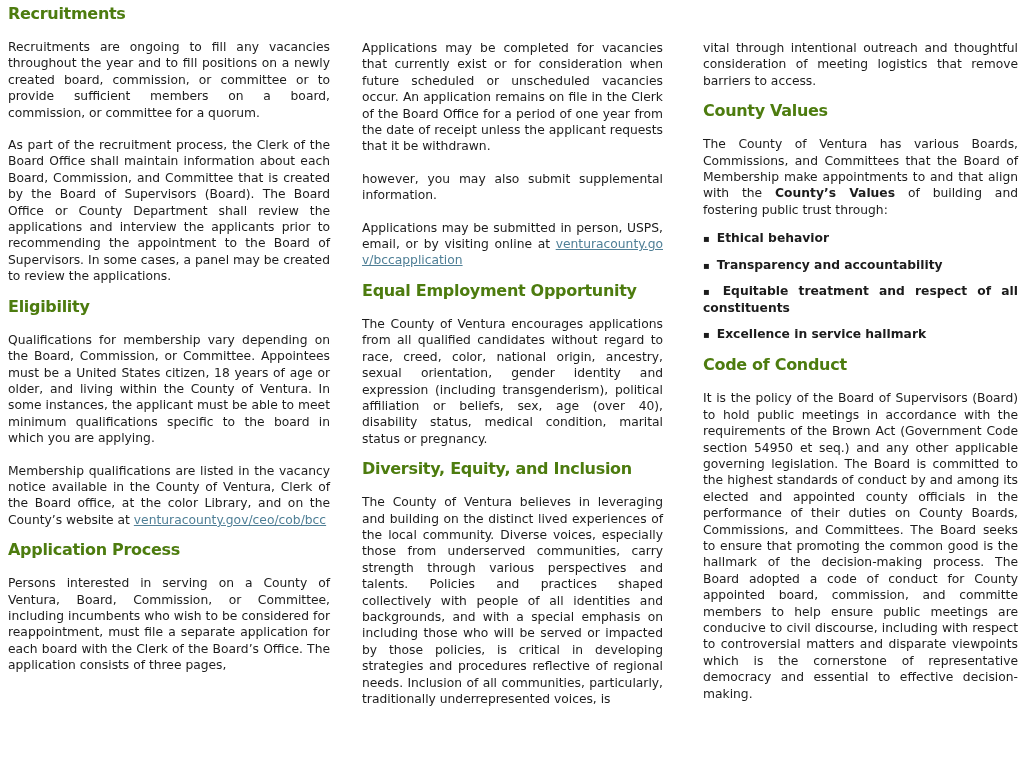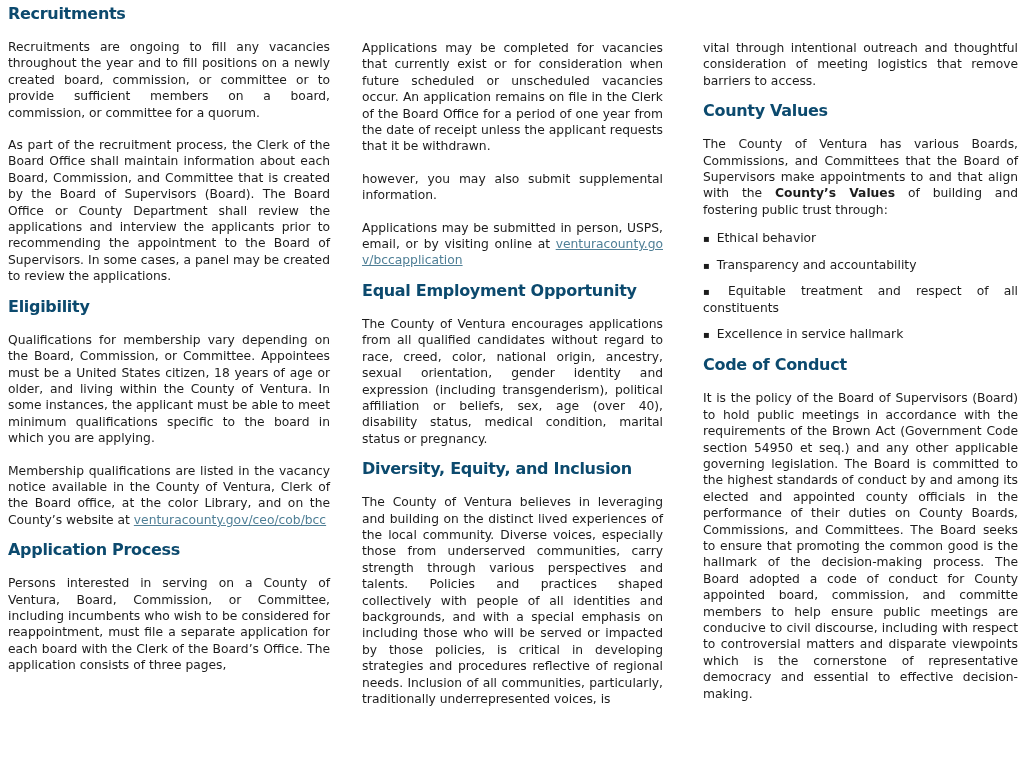--- a/index.html
+++ b/index.html
@@ -20,37 +20,37 @@
   .col1 { width: 322px; margin-right: 32px; }
   .col2 { width: 301px; margin-right: 40px; }
   .col3 { width: 315px; }
   
   .col2, .col3 { padding-top: 20px; }
   h2 {
     font-family: "DejaVu Sans", "Liberation Sans", sans-serif;
     font-size: 16px;
     line-height: 19px;
     font-weight: bold;
-    color: #0c4a6e;
+    color: #4d7c0f;
     letter-spacing: -0.3px;
     margin: 12px 0 3px 0;
     text-align: left;
     white-space: nowrap;
   }
   .col1 h2:first-child { margin-top: 0; }
   p { margin: 16px 0 12px 0; }
   p:last-child { margin-bottom: 0; }
   a.link {
     color: #4F7F96;
     text-decoration: underline;
     cursor: pointer;
     word-break: break-all;
   }
   b { font-weight: bold; }
-  .bullet-item { margin: 0 0 9px 0; text-align: justify; }
+  .bullet-item { margin: 0 0 9px 0; text-align: justify; font-weight: bold; }
   .bullet-list { margin-bottom: 3px; }
   .marker {
     font-size: 10px;
     margin-right: 7px;
     color: #1c1c1c;
   }
 </style>
 </head>
 <body>
 
@@ -78,21 +78,21 @@
     <p>The County of Ventura encourages applications from all qualified candidates without regard to race, creed, color, national origin, ancestry, sexual orientation, gender identity and expression (including transgenderism), political affiliation or beliefs, sex, age (over 40), disability status, medical condition, marital status or pregnancy.</p>
 
     <h2>Diversity, Equity, and Inclusion</h2>
     <p>The County of Ventura believes in leveraging and building on the distinct lived experiences of the local community. Diverse voices, especially those from underserved communities, carry strength through various perspectives and talents. Policies and practices shaped collectively with people of all identities and backgrounds, and with a special emphasis on including those who will be served or impacted by those policies, is critical in developing strategies and procedures reflective of regional needs. Inclusion of all communities, particularly, traditionally underrepresented voices, is</p>
   </div>
 
   <div class="col col3">
     <p>vital through intentional outreach and thoughtful consideration of meeting logistics that remove barriers to access.</p>
 
     <h2>County Values</h2>
-    <p><span>The County of Ventura has various Boards, Commissions, and Committees that the Board of Supervisors make appointments to and that align with the </span><b>County’s Values</b><span> of building and fostering public trust through:</span></p>
+    <p><span>The County of Ventura has various Boards, Commissions, and Committees that the Board of Membership make appointments to and that align with the </span><b>County’s Values</b><span> of building and fostering public trust through:</span></p>
 
     <div class="bullet-list">
       <div class="bullet-item"><span class="marker">▪</span><span>Ethical behavior</span></div>
       <div class="bullet-item"><span class="marker">▪</span><span>Transparency and accountability</span></div>
       <div class="bullet-item"><span class="marker">▪</span><span>Equitable treatment and respect of all constituents</span></div>
       <div class="bullet-item"><span class="marker">▪</span><span>Excellence in service hallmark</span></div>
     </div>
 
     <h2>Code of Conduct</h2>
     <p>It is the policy of the Board of Supervisors (Board) to hold public meetings in accordance with the requirements of the Brown Act (Government Code section 54950 et seq.) and any other applicable governing legislation.  The Board is committed to the highest standards of conduct by and among its elected and appointed county officials in the performance of their duties on County Boards, Commissions, and Committees. The Board seeks to ensure that promoting the common good is the hallmark of the decision-making process.  The Board adopted a code of conduct for County appointed board, commission, and committe members to help ensure public meetings are conducive to civil discourse, including with respect to controversial matters and disparate viewpoints which is the cornerstone of representative democracy and essential to effective decision-making.</p>

